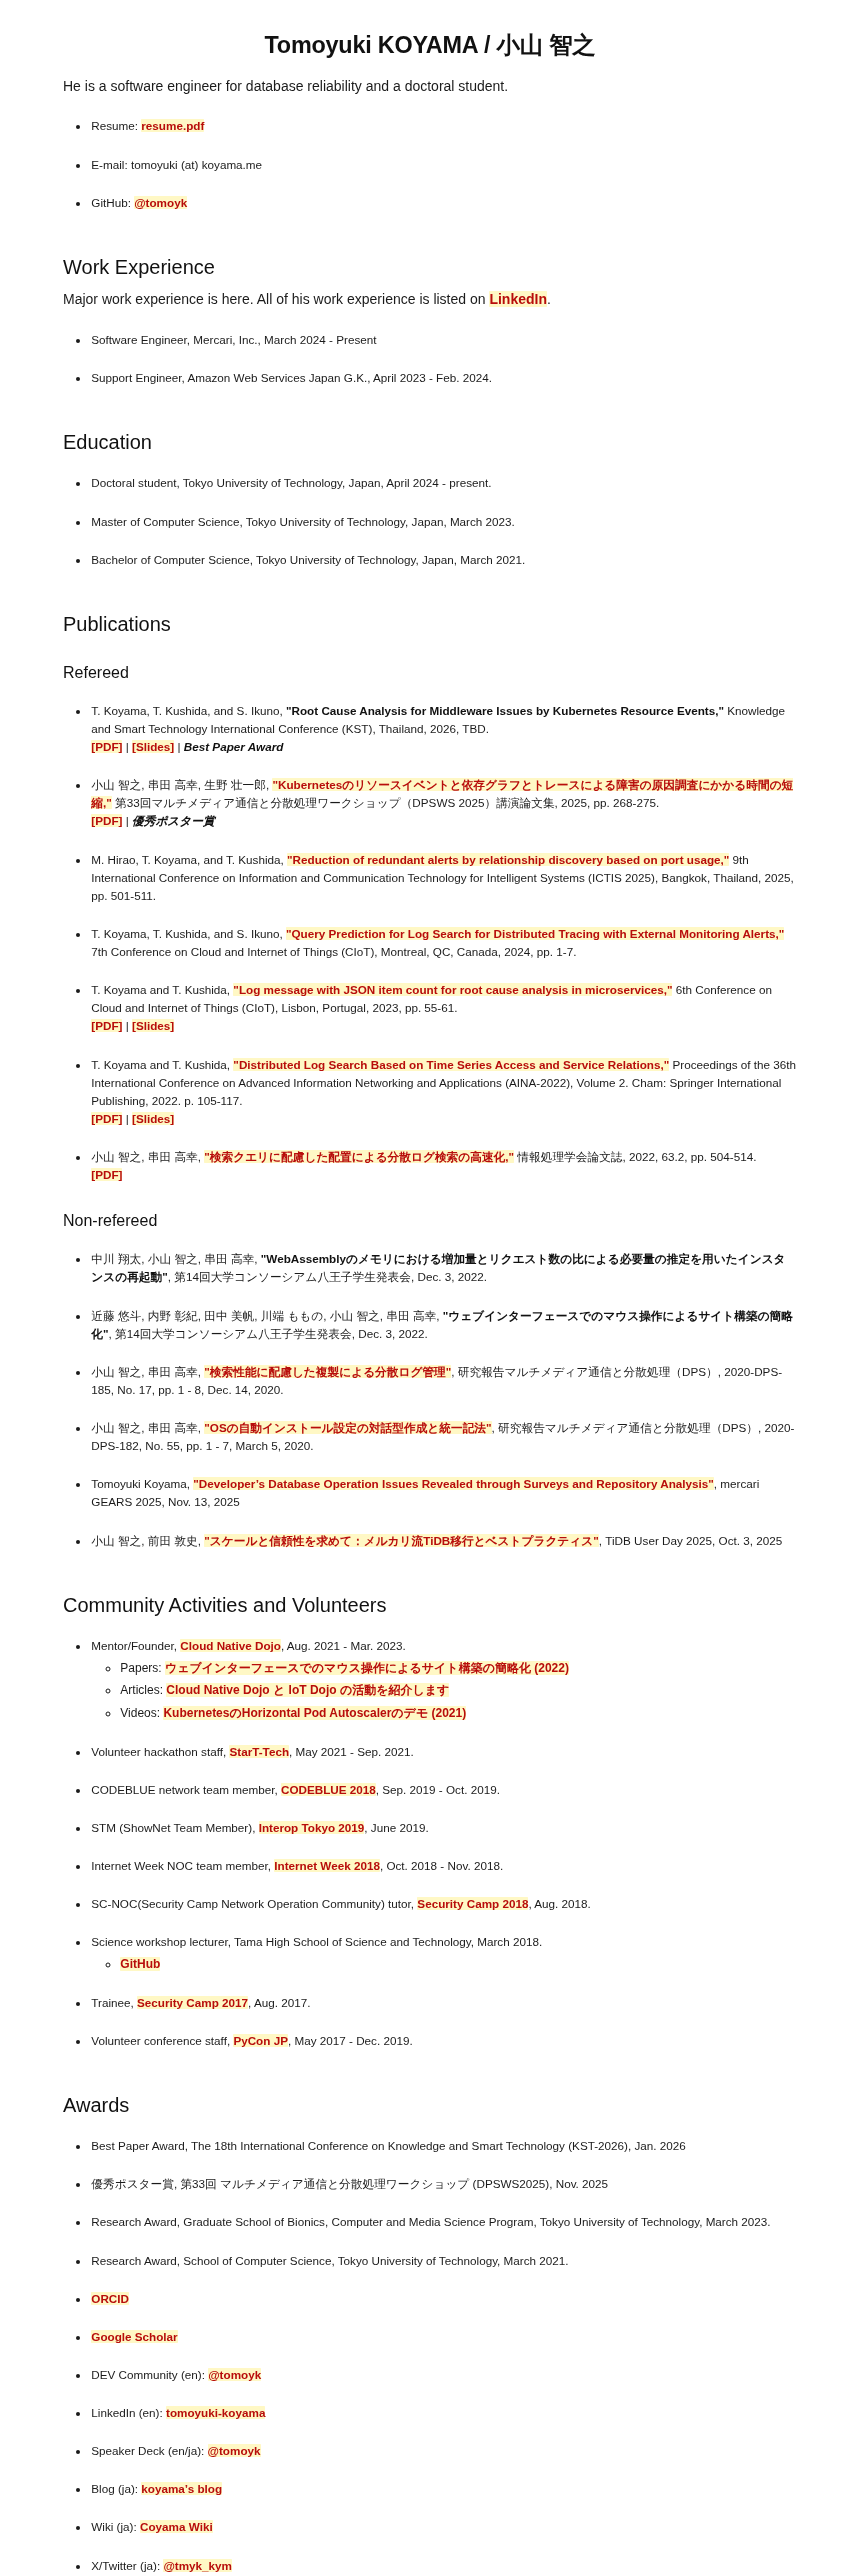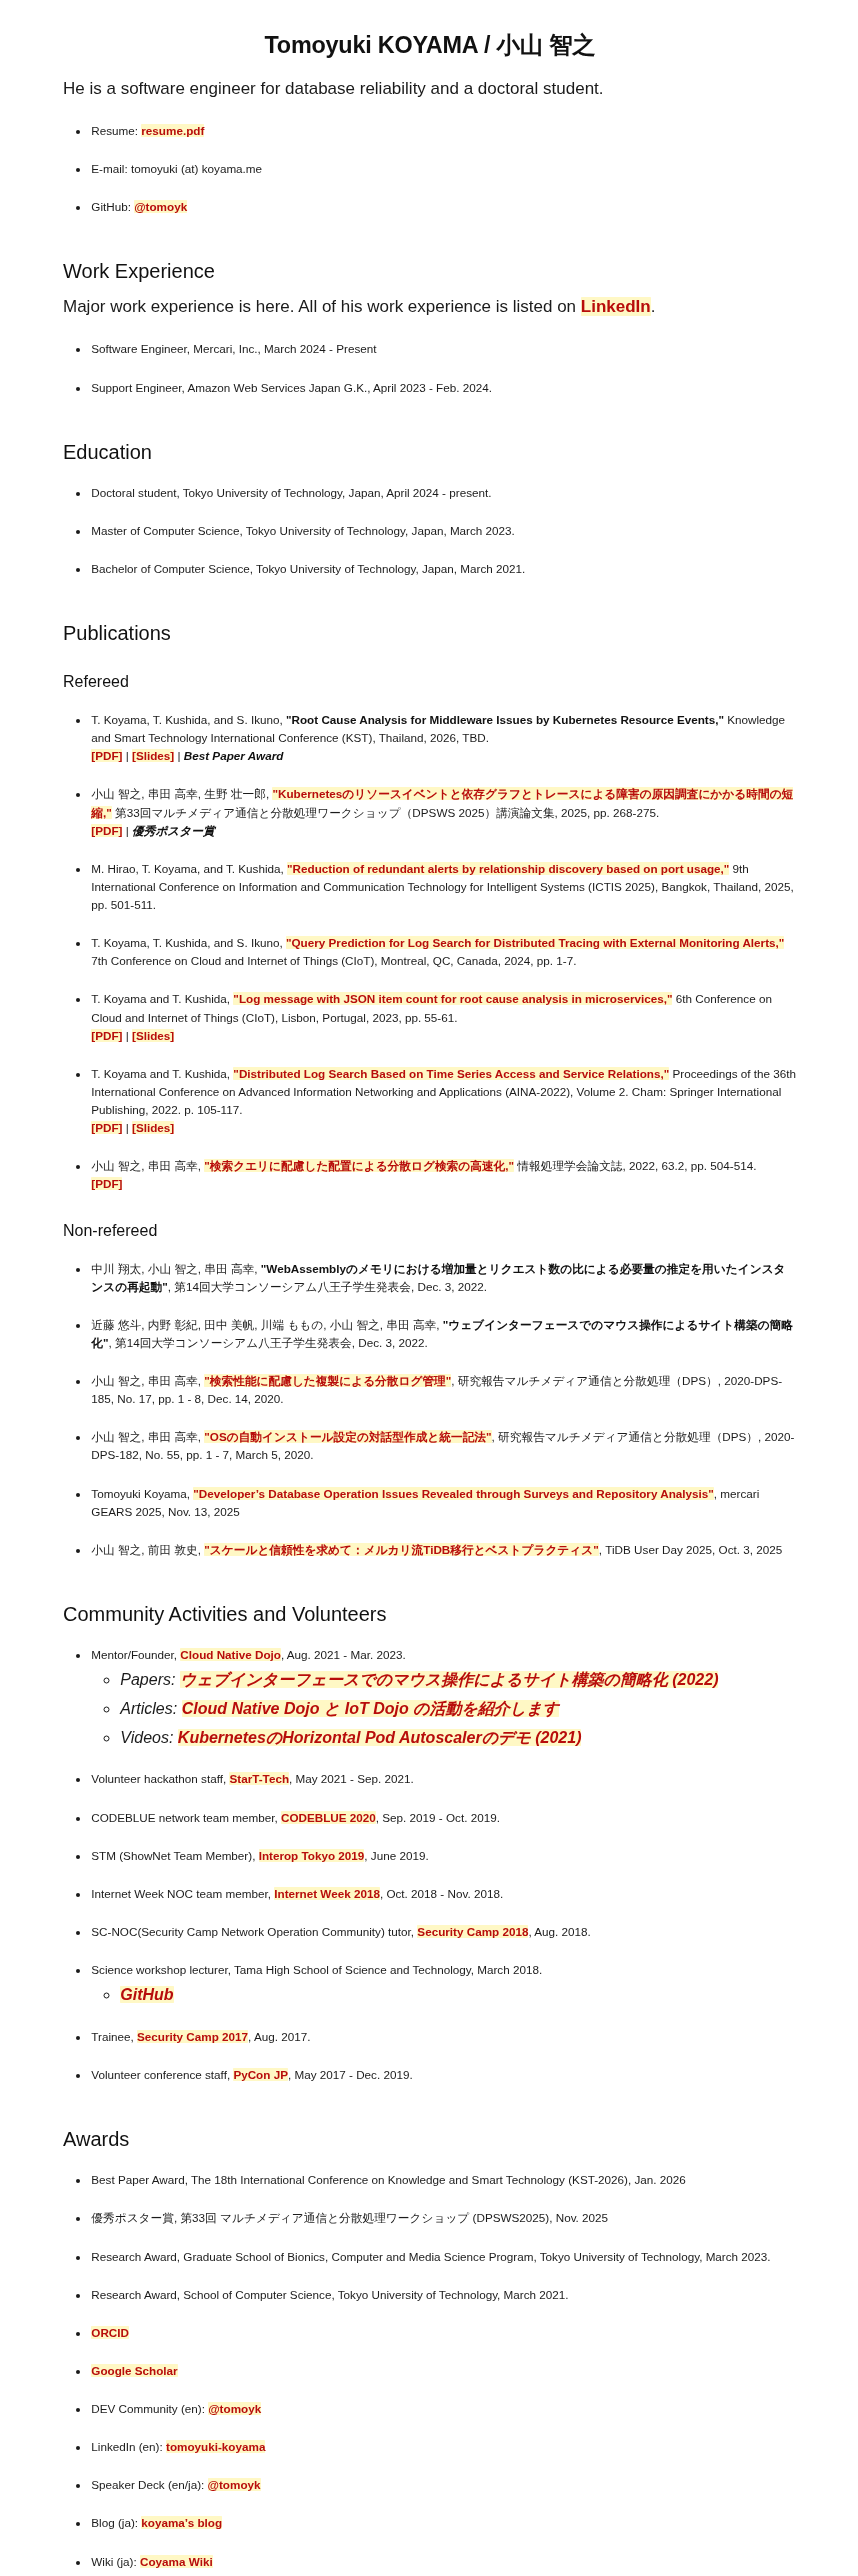--- a/index.html
+++ b/index.html
@@ -32,42 +32,41 @@
     margin: 44px 0 10.7px 0;
     color: #111111;
   }
   h3 {
     font-size: 16px;
     font-weight: 400;
     margin: 28px 0 8px 0;
     color: #111111;
   }
   p.body {
-    font-size: 17px;
+    font-size: 14px;
     line-height: 1.55;
     margin: 9px 0;
   }
   ul.main {
     list-style: disc;
     margin: 10.7px 0 10.7px 0;
     padding-left: 27px;
     font-size: 11.7px;
     line-height: 1.55;
   }
   ul.main > li {
     margin: 20px 0;
     padding-left: 1.3px;
   }
   ul.sub {
     list-style: circle;
     margin: 4px 0 4px 0;
     padding-left: 29px;
-    font-size: 16px;
+    font-size: 12px;
     line-height: 1.55;
-    font-style: italic;
   }
   ul.sub > li {
     margin: 4px 0;
   }
   .plain { color: #1b1b1b; }
   a.link {
     color: #b80d0b;
     font-weight: 700;
     background: #fff8c5;
     text-decoration: none;
@@ -136,21 +135,21 @@
     </ul>
 
   <h2>Community Activities and Volunteers</h2>
   <ul class="main">
       <li><span class="plain">Mentor/Founder, </span><a class="link">Cloud Native Dojo</a><span class="plain">, Aug. 2021 - Mar. 2023.</span><ul class="sub">
           <li><span class="plain">Papers: </span><a class="link">ウェブインターフェースでのマウス操作によるサイト構築の簡略化 (2022)</a></li>
           <li><span class="plain">Articles: </span><a class="link">Cloud Native Dojo と IoT Dojo の活動を紹介します</a></li>
           <li><span class="plain">Videos: </span><a class="link">KubernetesのHorizontal Pod Autoscalerのデモ (2021)</a></li>
         </ul></li>
       <li><span class="plain">Volunteer hackathon staff, </span><a class="link">StarT-Tech</a><span class="plain">, May 2021 - Sep. 2021.</span></li>
-      <li><span class="plain">CODEBLUE network team member, </span><a class="link">CODEBLUE 2020</a><span class="plain">, Sep. 2019 - Oct. 2019.</span></li>
+      <li><span class="plain">CODEBLUE network team member, </span><a class="link">CODEBLUE 2018</a><span class="plain">, Sep. 2019 - Oct. 2019.</span></li>
       <li><span class="plain">STM (ShowNet Team Member), </span><a class="link">Interop Tokyo 2019</a><span class="plain">, June 2019.</span></li>
       <li><span class="plain">Internet Week NOC team member, </span><a class="link">Internet Week 2018</a><span class="plain">, Oct. 2018 - Nov. 2018.</span></li>
       <li><span class="plain">SC-NOC(Security Camp Network Operation Community) tutor, </span><a class="link">Security Camp 2018</a><span class="plain">, Aug. 2018.</span></li>
       <li><span class="plain">Science workshop lecturer, Tama High School of Science and Technology, March 2018.</span><ul class="sub">
           <li><a class="link">GitHub</a></li>
         </ul></li>
       <li><span class="plain">Trainee, </span><a class="link">Security Camp 2017</a><span class="plain">, Aug. 2017.</span></li>
       <li><span class="plain">Volunteer conference staff, </span><a class="link">PyCon JP</a><span class="plain">, May 2017 - Dec. 2019.</span></li>
     </ul>
 

